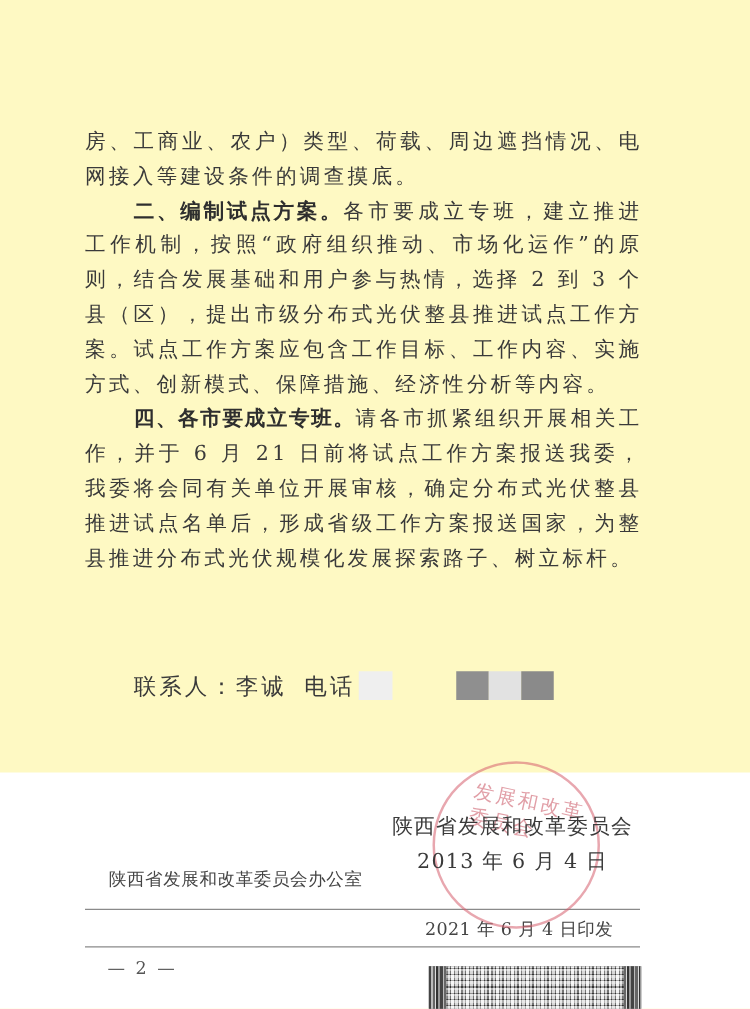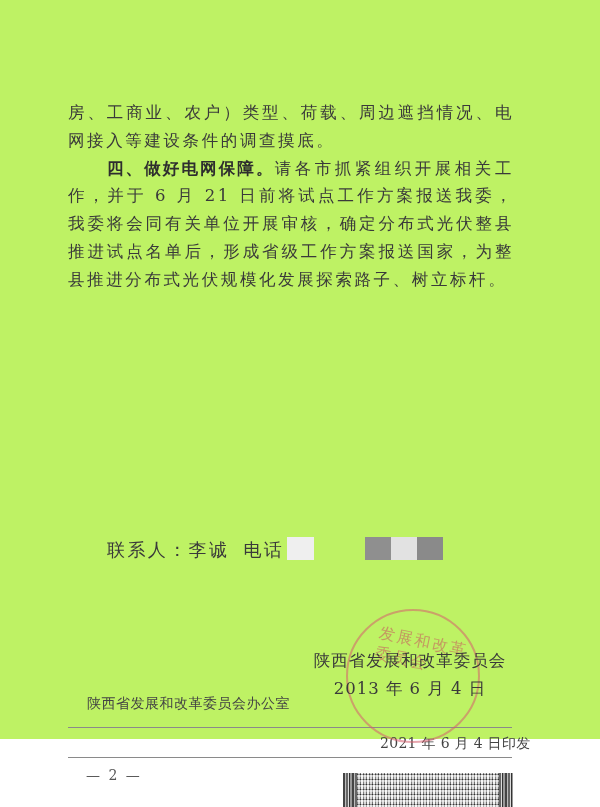--- a/index.html
+++ b/index.html
@@ -2,21 +2,21 @@
 <html><head>
 <meta charset="utf-8">
 <style>
   html, body { margin: 0; padding: 0; }
   body {
     width: 600px; height: 807px; overflow: hidden; position: relative;
     background: #ffffff;
     font-family: "DejaVu Serif", "Liberation Serif", serif;
     color: #3a3a3a;
   }
-  .page { position: absolute; left: 0; top: 0; width: 600px; height: 739px; background: #bef264; }
+  .page { position: absolute; left: 0; top: 0; width: 600px; height: 618px; background: #fef9c3; }
   .body-text {
     position: absolute; left: 68px; top: 99px; width: 446px;
     font-size: 16.5px; line-height: 27.8px; letter-spacing: 2.6px;
     text-align: justify; text-align-last: left;
   }
   .para { margin: 0; }
   .indent { text-indent: 39px; }
   .heading { font-family: "DejaVu Sans", "Liberation Sans", sans-serif; font-weight: bold; color: #2e2e2e; letter-spacing: 1.2px; }
   .contact {
     position: absolute; left: 107px; top: 538px;
@@ -32,21 +32,21 @@
   .stamp {
     position: absolute; left: 346px; top: 609px; width: 130px; height: 130px;
     border: 2px solid rgba(214, 95, 110, 0.55); border-radius: 50%; z-index: 1;
   }
   .stamp-text {
     position: absolute; left: 28px; top: 22px; font-size: 16px; color: rgba(200, 80, 95, 0.55);
     transform: rotate(12deg); letter-spacing: 2px;
   }
   .hr { position: absolute; left: 68px; width: 444px; height: 1px; background: #8a8a8a; }
   .footer-left { position: absolute; left: 87px; top: 695px; font-size: 14px; letter-spacing: 0.5px; color: #444; }
-  .footer-right { position: absolute; left: 380px; top: 735px; font-size: 14px; letter-spacing: 0.3px; color: #444; }
+  .footer-right { position: absolute; left: 340px; top: 735px; font-size: 14px; letter-spacing: 0.3px; color: #444; }
   .pagenum { position: absolute; left: 86px; top: 767px; font-size: 14px; color: #555; letter-spacing: 2px; }
   .barcode {
     position: absolute; left: 343px; top: 773px; width: 170px; height: 34px;
     background:
       repeating-linear-gradient(90deg, #444 0 2px, #bbb 2px 3px, #666 3px 5px, #ddd 5px 6px, #333 6px 7px, #999 7px 9px),
       #777;
   }
   .barcode::before {
     content: ""; position: absolute; left: 14px; right: 14px; top: 0; bottom: 0;
     background:
@@ -57,21 +57,24 @@
 </head>
 <body>
 
 <div class="page">
 
   <div class="body-text">
     <p class="para">
       <span>房、工商业、农户）类型、荷载、周边遮挡情况、电网接入等建设条件的调查摸底。</span>
     </p>
     <p class="para indent">
-      <span class="heading">四、做好电网保障。</span><span>请各市抓紧组织开展相关工作，并于 6 月 21 日前将试点工作方案报送我委，我委将会同有关单位开展审核，确定分布式光伏整县推进试点名单后，形成省级工作方案报送国家，为整县推进分布式光伏规模化发展探索路子、树立标杆。</span>
+      <span class="heading">二、编制试点方案。</span><span>各市要成立专班，建立推进工作机制，按照“政府组织推动、市场化运作”的原则，结合发展基础和用户参与热情，选择 2 到 3 个县（区），提出市级分布式光伏整县推进试点工作方案。试点工作方案应包含工作目标、工作内容、实施方式、创新模式、保障措施、经济性分析等内容。</span>
+    </p>
+    <p class="para indent">
+      <span class="heading">四、各市要成立专班。</span><span>请各市抓紧组织开展相关工作，并于 6 月 21 日前将试点工作方案报送我委，我委将会同有关单位开展审核，确定分布式光伏整县推进试点名单后，形成省级工作方案报送国家，为整县推进分布式光伏规模化发展探索路子、树立标杆。</span>
     </p>
   </div>
 
   <div class="contact">
     <span>联系人：</span><span>李诚</span><span class="gap"></span><span>电话：</span>
   </div>
   <div class="redact" style="left:287px;width:27px;background:#efefef;"></div>
   <div class="redact" style="left:365px;width:26px;background:#8f8f8f;"></div>
   <div class="redact" style="left:391px;width:26px;background:#e2e2e2;"></div>
   <div class="redact" style="left:417px;width:26px;background:#8a8a8a;"></div>

